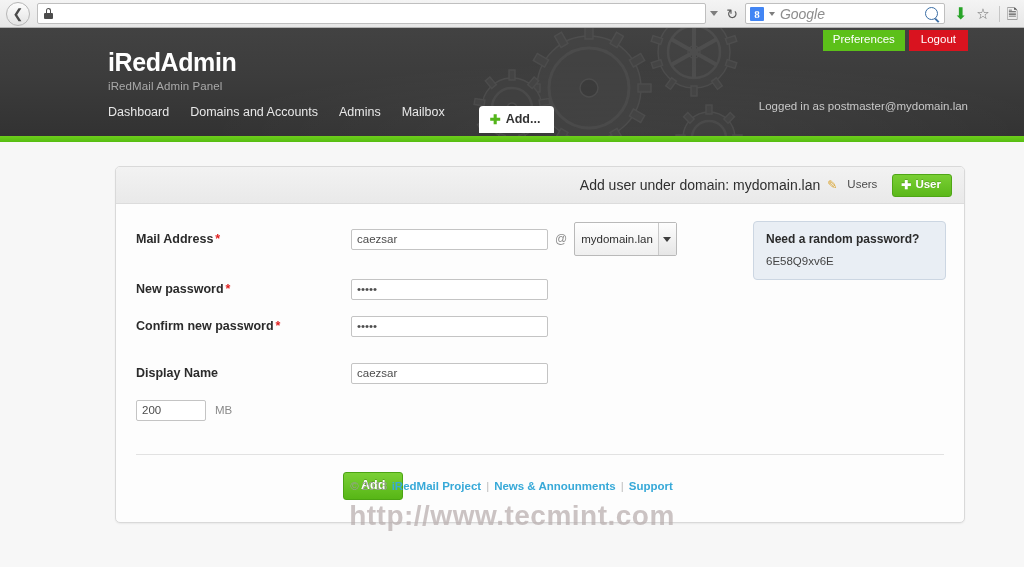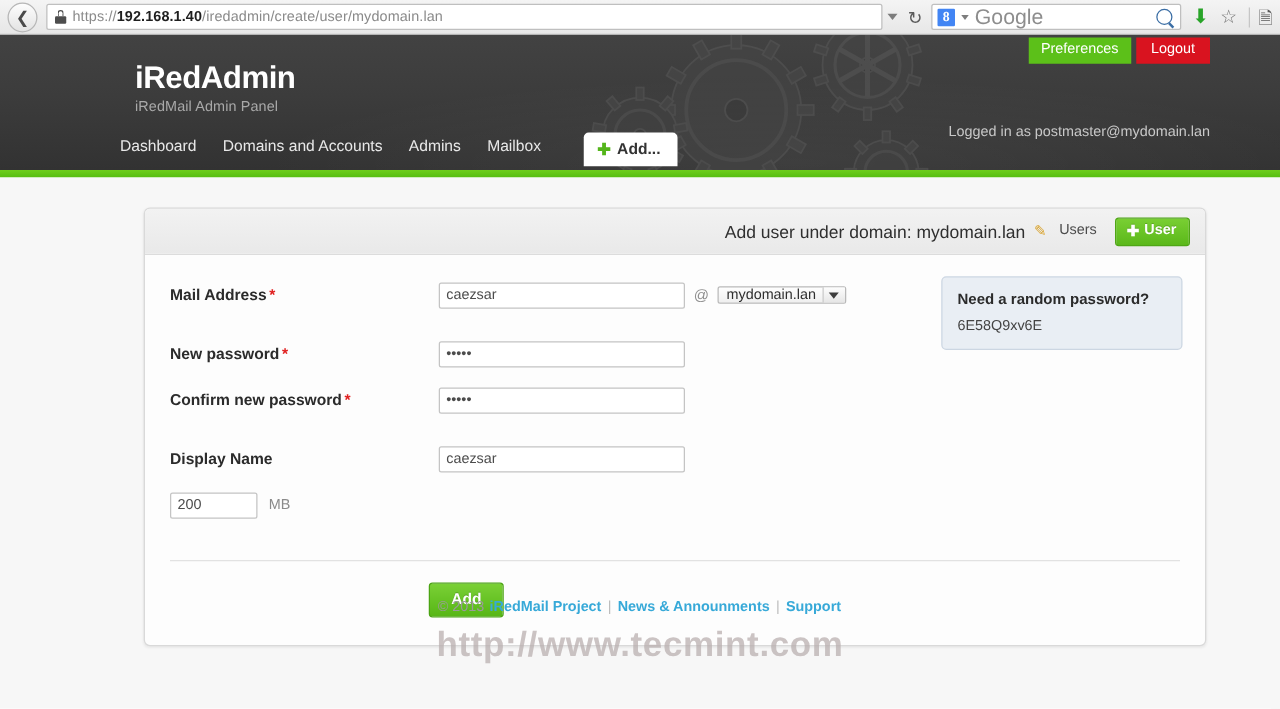--- a/index.html
+++ b/index.html
@@ -114,22 +114,23 @@
   }
   .g-caret {
     width: 0; height: 0;
     border-left: 3.5px solid transparent;
     border-right: 3.5px solid transparent;
     border-top: 4.5px solid #7d7d7d;
     margin: 0 5px;
     flex: 0 0 auto;
   }
   .search-ph {
-    font-size: 17px;
+    font-size: 14px;
     color: #8d8d8d;
+    font-style: italic;
     flex: 1 1 auto;
   }
   .magnifier {
     width: 11px; height: 11px;
     border: 1.6px solid #3b6ea5;
     border-radius: 50%;
     position: relative;
     flex: 0 0 auto;
     margin-right: 2px;
   }
@@ -216,24 +217,23 @@
   }
   .logged-in {
     position: absolute;
     right: 56px;
     top: 72px;
     color: #c8c8c8;
     font-size: 11.5px;
   }
   .nav {
     position: absolute;
-    left: 96px;
+    left: 108px;
     bottom: 0;
     display: flex;
-    align-items: flex-end;
   }
   .nav-item {
     color: #e8e8e8;
     font-size: 12.5px;
     padding: 0 21px 13px 0;
     line-height: 1;
     white-space: nowrap;
   }
   .nav-item:first-child { padding-left: 0; }
   .nav-add {
@@ -354,21 +354,21 @@
     outline: none;
   }
   .w-wide { width: 197px; }
   .w-quota { width: 70px; }
   .at-sign {
     color: #8f8f8f;
     font-size: 12px;
     margin: 0 7px;
   }
   .domain-select {
-    height: 14px;
+    height: 34px;
     border: 1px solid #b9b9b9;
     border-radius: 2px;
     background: linear-gradient(to bottom, #fefefe, #efefef);
     display: flex;
     align-items: center;
     font-size: 11.5px;
     color: #2f2f2f;
     padding: 0 0 0 6px;
     box-sizing: border-box;
   }
@@ -466,21 +466,20 @@
 <div class="browser-bar">
   <div class="back-btn">
     <span>❮</span>
   </div>
 
   <div class="url-box">
     <span class="lock-icon">
       <span class="shackle"></span>
         <span class="body"></span>
     </span>
-    <span class="url-text"><span>https://</span><span class="host">192.168.1.40</span><span>/iredadmin/create/user/mydomain.lan</span></span>
   </div>
 
   <div class="url-ctrl">
     <span class="caret-small"></span>
     <span class="reload-icon">↻</span>
   </div>
 
   <div class="search-box">
     <span class="g-badge">8</span>
     <span class="g-caret"></span>

